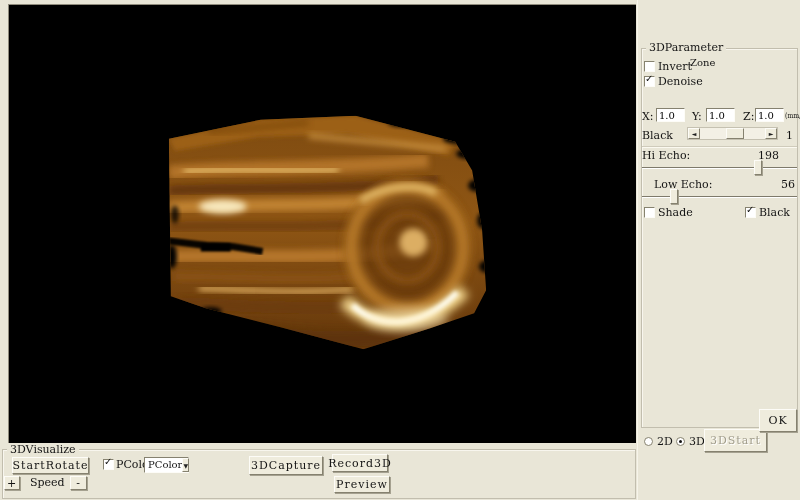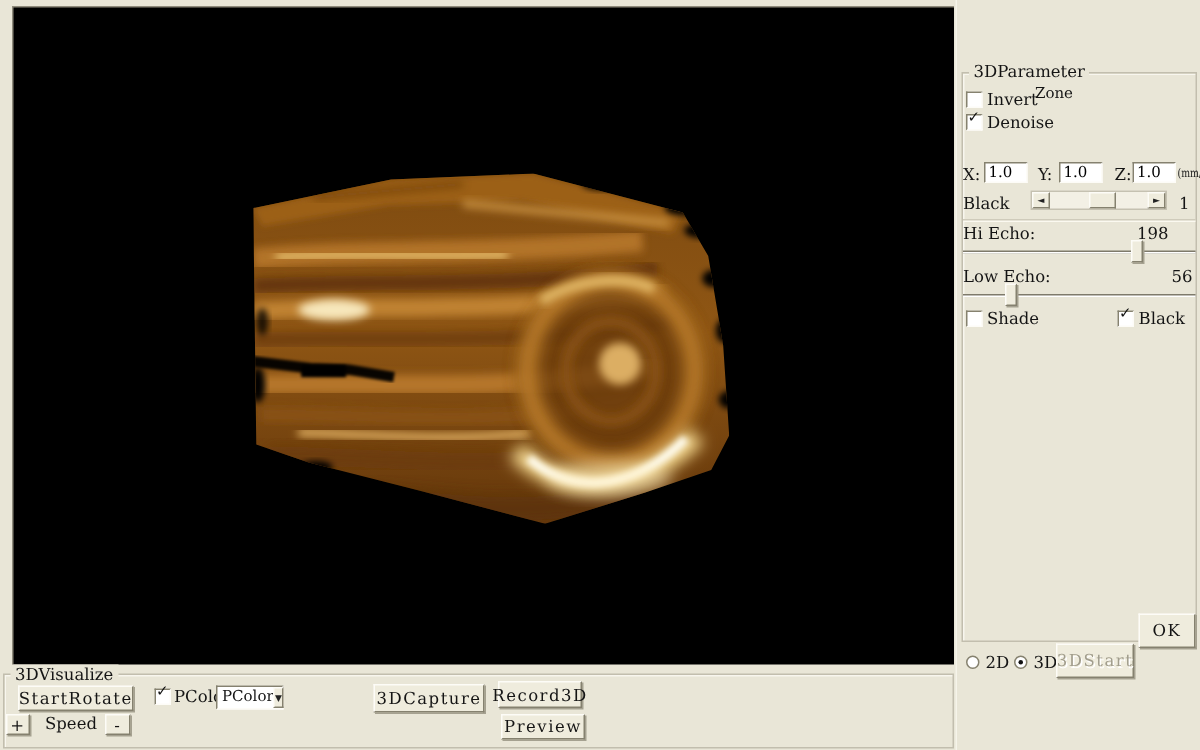--- a/index.html
+++ b/index.html
@@ -161,42 +161,42 @@
       </div>
       <span class="lbl" style="left:144px;top:80px">1</span>
 
       <div class="sep" style="left:0;top:97px;width:155px"></div>
 
       <span class="lbl" style="left:0px;top:100px">Hi Echo:</span>
       <span class="lbl" style="right:18px;top:100px">198</span>
       <div class="slider-track" style="left:0;top:118px;width:155px"></div>
       <div class="slider-thumb" style="left:112px;top:111px"></div>
 
-      <span class="lbl" style="left:0px;top:129px">Low Echo:</span>
+      <span class="lbl" style="left:12px;top:129px">Low Echo:</span>
       <span class="lbl" style="right:2px;top:129px">56</span>
       <div class="slider-track" style="left:0;top:147px;width:155px"></div>
       <div class="slider-thumb" style="left:28px;top:140px"></div>
 
       <span class="cb" style="left:2px;top:158px">
         
       </span>
       <span class="lbl" style="left:16px;top:157px">Shade</span>
       <span class="cb on" style="left:103px;top:158px">
         <span class="mark">✓</span>
       </span>
       <span class="lbl" style="left:117px;top:157px">Black</span>
     </div>
 
     <span class="radio" style="left:6px;top:437px"></span>
     <span class="lbl" style="left:19px;top:435px">2D</span>
     <span class="radio on" style="left:38px;top:437px">
         <span class="dot"></span>
       </span>
     <span class="lbl" style="left:51px;top:435px">3D</span>
-    <div class="btn disabled" style="left:66px;top:429px;width:52px;height:23px">3DStart</div>
+    <div class="btn disabled" style="left:66px;top:429px;width:63px;height:23px">3DStart</div>
     <div class="btn" style="left:121px;top:409px;width:38px;height:23px">OK</div>
   </div>
 
   <div class="bottom-panel">
     <div class="groupbox" style="left:2px;top:6px;width:632px;height:48px"></div>
     <span class="lbl" style="left:7px;top:0px;background:#e9e6d7;padding:0 3px">3DVisualize</span>
 
     <div class="btn" style="left:12px;top:14px;width:77px;height:17px">StartRotate</div>
     <div class="btn" style="left:4px;top:33px;width:16px;height:14px">+</div>
     <span class="lbl" style="left:30px;top:33px">Speed</span>

